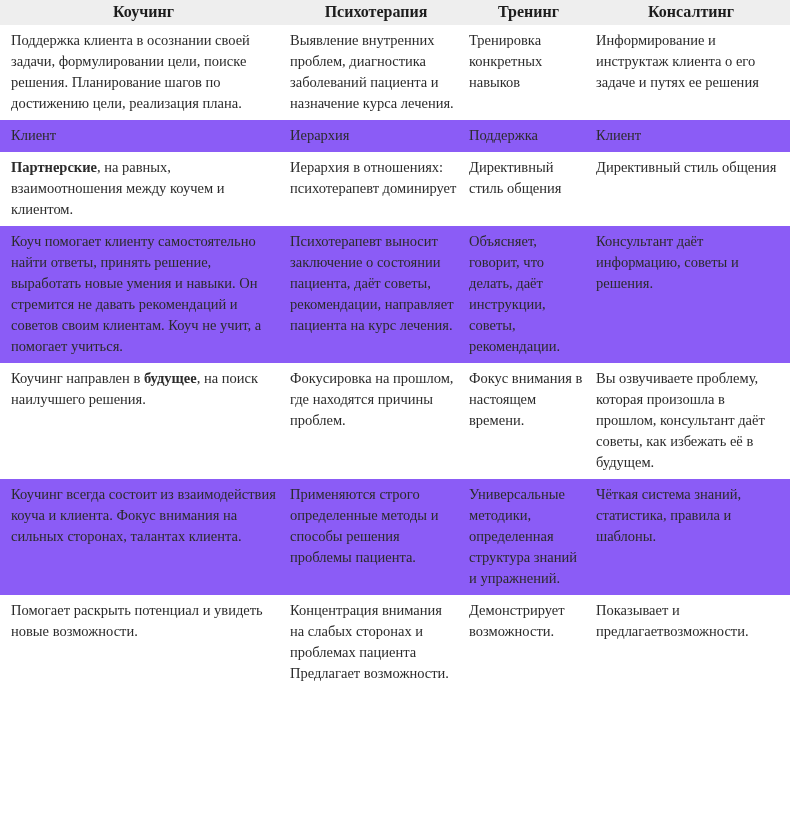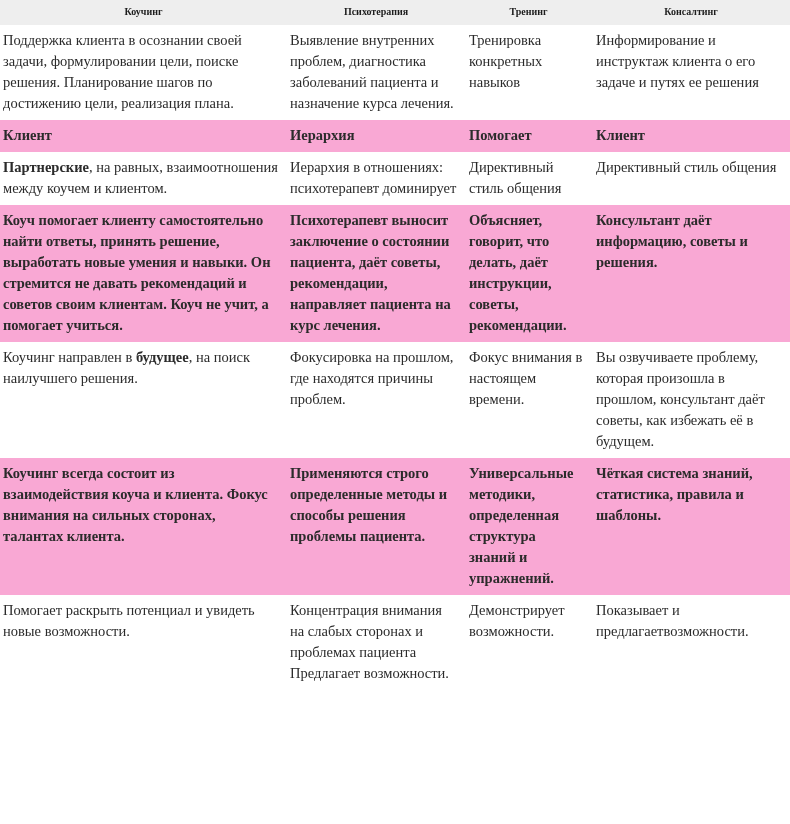--- a/index.html
+++ b/index.html
@@ -21,49 +21,48 @@
     table-layout: fixed;
   }
   table.cmp col.c1 { width: 287px; }
   table.cmp col.c2 { width: 178px; }
   table.cmp col.c3 { width: 127px; }
   table.cmp col.c4 { width: 198px; }
 
   thead th {
     background: #eeeeee;
     font-weight: bold;
-    font-size: 10px;
+    font-size: 16px;
     line-height: 20px;
     text-align: center;
     padding: 2px 6px 3px 6px;
     color: #1d1d1d;
     vertical-align: middle;
     border: none;
   }
   tbody td {
     vertical-align: top;
     font-size: 14.5px;
     line-height: 21px;
     padding: 5px 8px 6px 5px;
     border: none;
     word-wrap: break-word;
     overflow-wrap: break-word;
   }
   tbody tr.shade > td {
-    background: #f9a8d4;
-    font-weight: bold;
+    background: #8b5cf6;
   }
   tbody tr.plain > td {
     background: #ffffff;
   }
   tbody td b, tbody td strong {
     font-weight: bold;
   }
   
-  tbody td.col1 { padding-left: 3px; }
+  tbody td.col1 { padding-left: 11px; }
   tbody td.col2 { padding-left: 3px; margin-left: 40px; }
   tbody td.col3 { padding-left: 4px; margin-left: 19px; }
   tbody td.col4 { padding-left: 4px; margin-left: 33px; }
 
   
   thead tr { }
 </style>
 </head>
 <body>
 
@@ -85,21 +84,21 @@
   <tbody id="tbody">
       <tr class="plain">
         <td class="col1"><span>Поддержка клиента в осознании своей задачи, формулировании цели, поиске решения. Планирование шагов по достижению цели, реализация плана.</span></td>
         <td class="col2"><span>Выявление внутренних проблем, диагностика заболеваний пациента и назначение курса лечения.</span></td>
         <td class="col3"><span>Тренировка конкретных навыков</span></td>
         <td class="col4"><span>Информирование и инструктаж клиента о его задаче и путях ее решения</span></td>
       </tr>
       <tr class="shade">
         <td class="col1"><span>Клиент</span></td>
         <td class="col2"><span>Иерархия</span></td>
-        <td class="col3"><span>Помогает</span></td>
+        <td class="col3"><span>Поддержка</span></td>
         <td class="col4"><span>Клиент</span></td>
       </tr>
       <tr class="plain">
         <td class="col1"><b>Партнерские</b><span>, на равных, взаимоотношения между коучем и клиентом.</span></td>
         <td class="col2"><span>Иерархия в отношениях: психотерапевт доминирует</span></td>
         <td class="col3"><span>Директивный стиль общения</span></td>
         <td class="col4"><span>Директивный стиль общения</span></td>
       </tr>
       <tr class="shade">
         <td class="col1"><span>Коуч помогает клиенту самостоятельно найти ответы, принять решение, выработать новые умения и навыки. Он стремится не давать рекомендаций и советов своим клиентам. Коуч не учит, а помогает учиться.</span></td>

